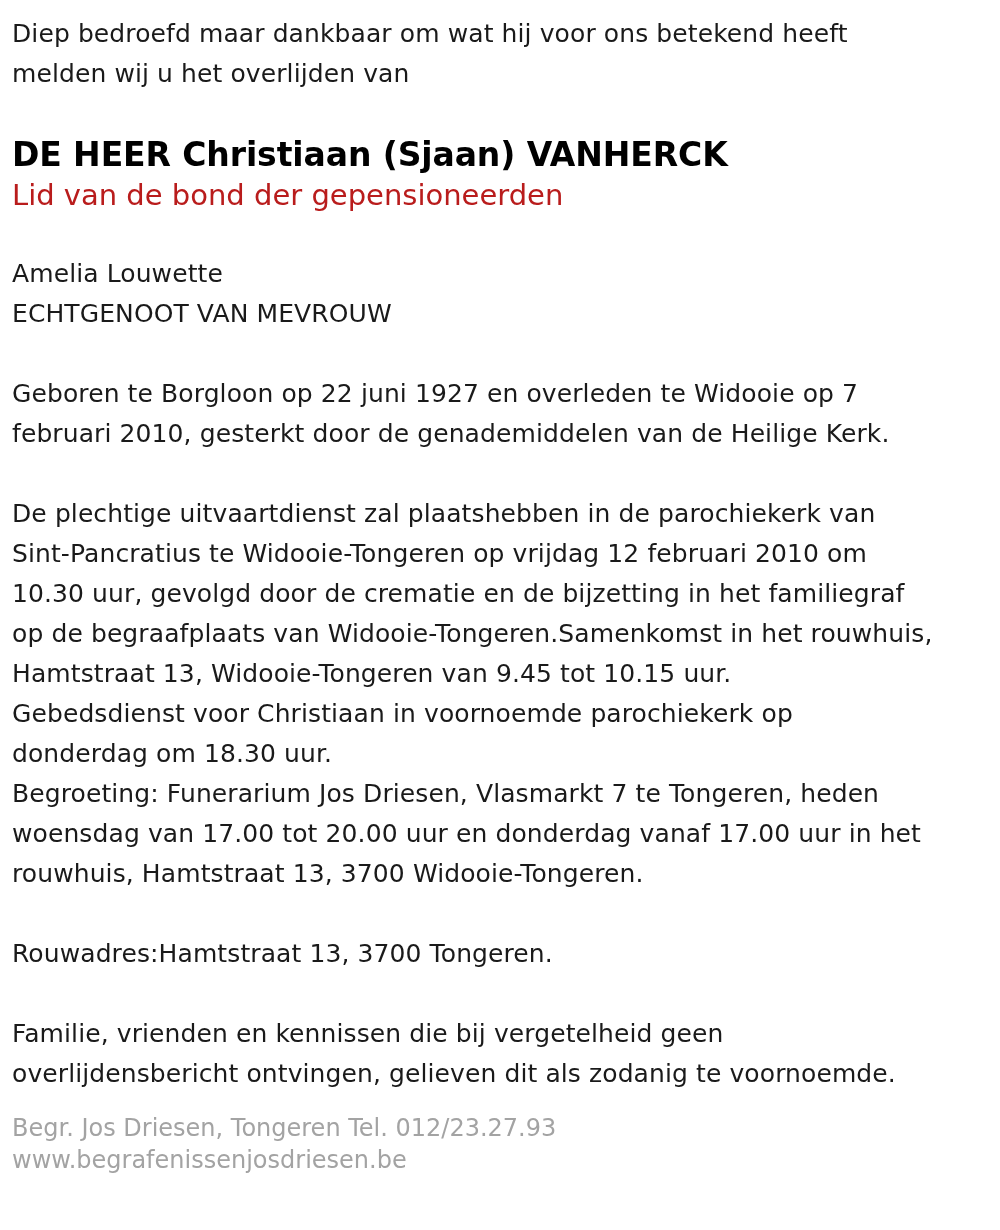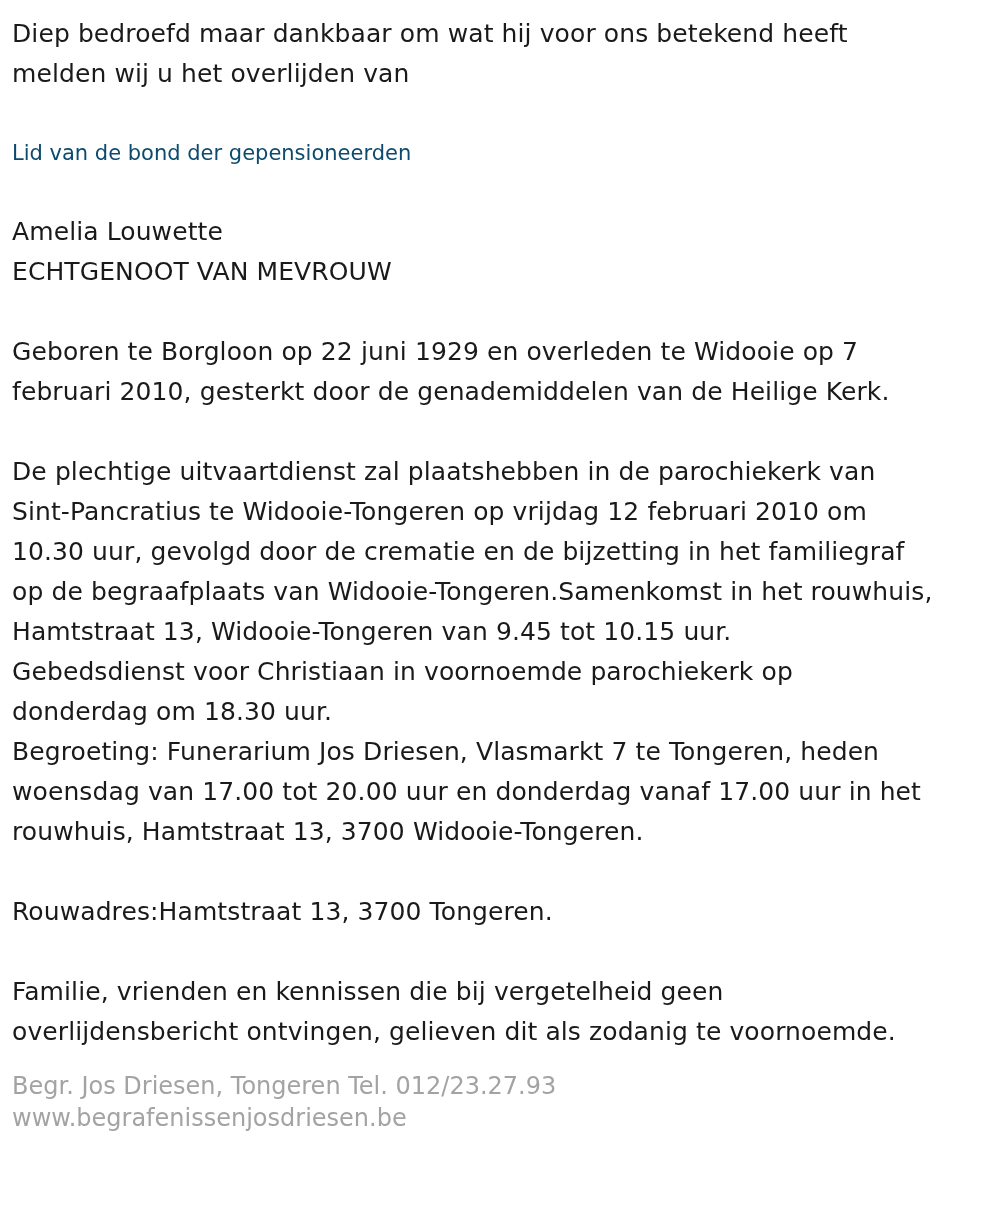--- a/index.html
+++ b/index.html
@@ -46,25 +46,25 @@
   .headline {
     font-size: 33px;
     line-height: 42px;
     font-weight: 700;
     letter-spacing: -0.1px;
     margin: 0;
     color: #000000;
   }
 
   .subtitle {
-    font-size: 21px;
+    font-size: 29px;
     line-height: 38px;
     font-weight: 400;
     margin: 0;
-    color: #0c4a6e;
+    color: #b91c1c;
   }
 
   
   .footer {
     font-size: 24px;
     line-height: 32px;
     font-weight: 400;
     color: #a3a3a3;
     white-space: pre-line;
     margin: 0;
@@ -73,32 +73,33 @@
 </head>
 <body>
 
 <div class="notice">
 
   <p class="para">Diep bedroefd maar dankbaar om wat hij voor ons betekend heeft
 melden wij u het overlijden van</p>
 
   <div class="gap"></div>
 
+  <h1 class="headline">DE HEER Christiaan (Sjaan) VANHERCK</h1>
 
   <p class="subtitle">Lid van de bond der gepensioneerden</p>
 
   <div class="gap"></div>
 
   <p class="para">Amelia Louwette</p>
 
   <p class="para">ECHTGENOOT VAN MEVROUW</p>
 
   <div class="gap"></div>
 
-  <p class="para">Geboren te Borgloon op 22 juni 1929 en overleden te Widooie op 7
+  <p class="para">Geboren te Borgloon op 22 juni 1927 en overleden te Widooie op 7
 februari 2010, gesterkt door de genademiddelen van de Heilige Kerk.</p>
 
   <div class="gap"></div>
 
   <p class="para">De plechtige uitvaartdienst zal plaatshebben in de parochiekerk van
 Sint-Pancratius te Widooie-Tongeren op vrijdag 12 februari 2010 om
 10.30 uur, gevolgd door de crematie en de bijzetting in het familiegraf
 op de begraafplaats van Widooie-Tongeren.Samenkomst in het rouwhuis,
 Hamtstraat 13, Widooie-Tongeren van 9.45 tot 10.15 uur.
 Gebedsdienst voor Christiaan in voornoemde parochiekerk op

